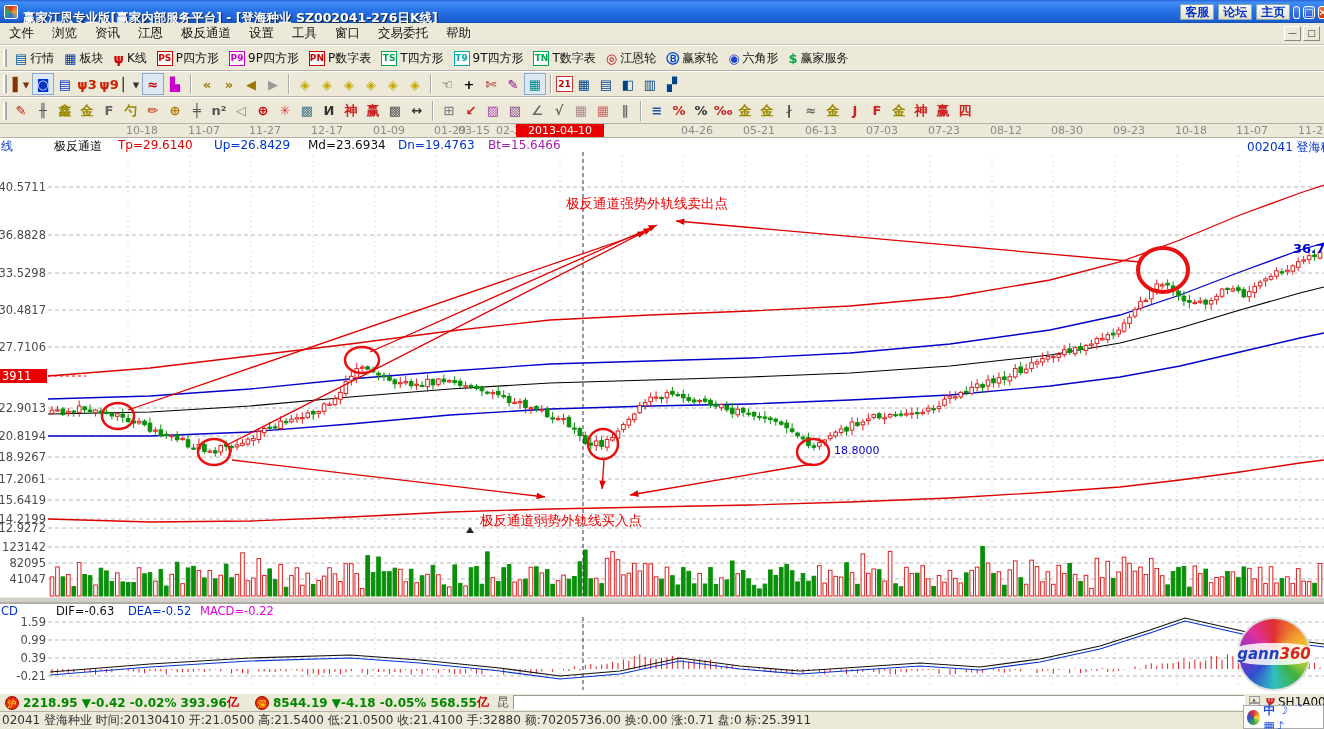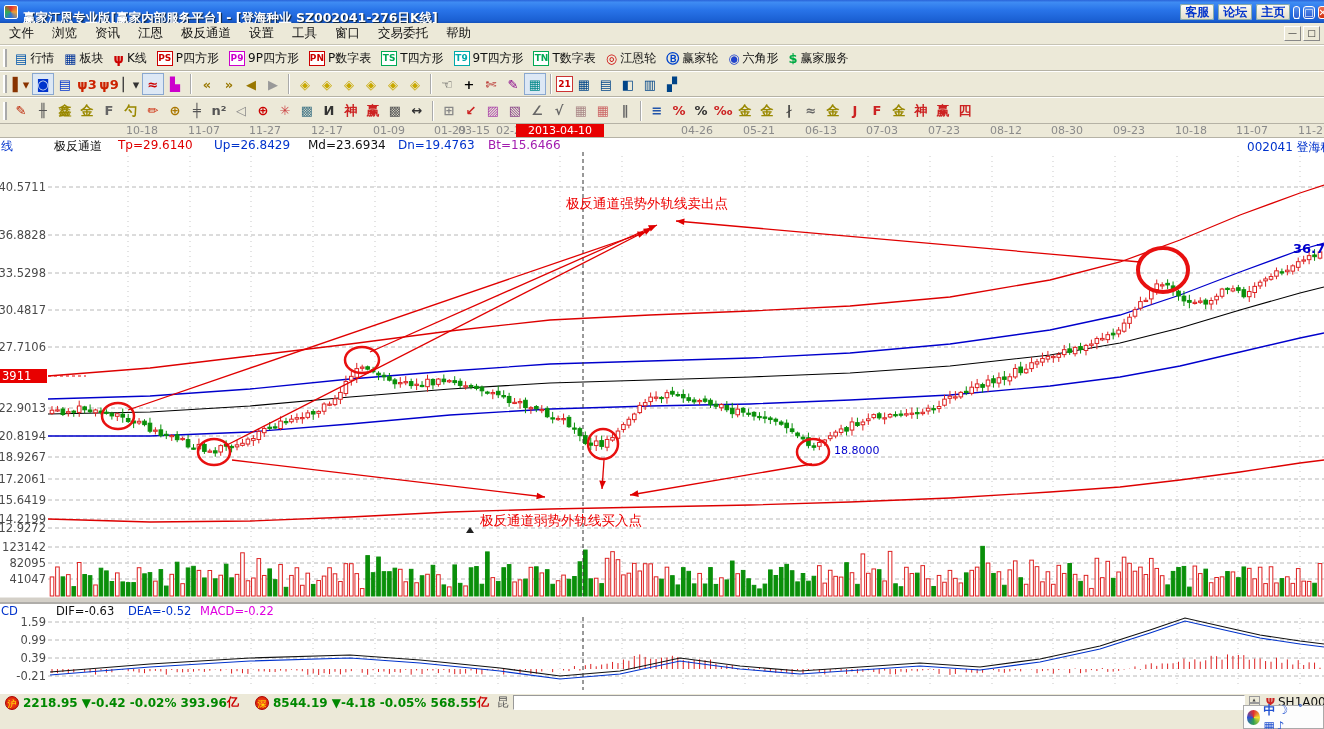--- a/index.html
+++ b/index.html
@@ -1381,39 +1381,45 @@
 
     <div class="stock-label">002041 登海种业</div>
 
     <div class="macdhead">
       <span class="m-label">CD</span>
       <span class="m-dif">DIF=-0.63</span>
       <span class="m-dea">DEA=-0.52</span>
       <span class="m-macd">MACD=-0.22</span>
     </div>
 
+    <div class="gannlogo">
+      <span class="inner"><span class="ga">gann</span><span class="g3">360</span></span>
+    </div>
   </div>
 
   <div class="statusbar">
     <span class="badge">沪</span>
     <span class="grn">2218.95 ▼-0.42 -0.02% 393.96</span>
     <span class="redu">亿</span>
     <span style="width:14px;"></span>
     <span class="badge">深</span>
     <span class="grn">8544.19 ▼-4.18 -0.05% 568.55</span>
     <span class="redu">亿</span>
     <span class="scrollch">昆</span>
     <span class="statfield"></span>
     <span class="spinner">
       <div>▲</div>
       <div>▼</div>
     </span>
     <span class="antenna">Ψ</span>
     <span class="shlabel">SH1A0001 上证指数</span>
   </div>
 
+  <div class="infoline">
+    <span>02041 登海种业 时间:20130410 开:21.0500 高:21.5400 低:21.0500 收:21.4100 手:32880 额:70205736.00 换:0.00 涨:0.71 盘:0 标:25.3911</span>
+  </div>
 
   <div class="ime">
     <span class="imeball"></span>
     <span id="imeicons"><span>中</span><span>☽</span><span>゜</span><span>▦</span><span>♪</span></span>
   </div>
 
 </div>
 
 </body></html>

